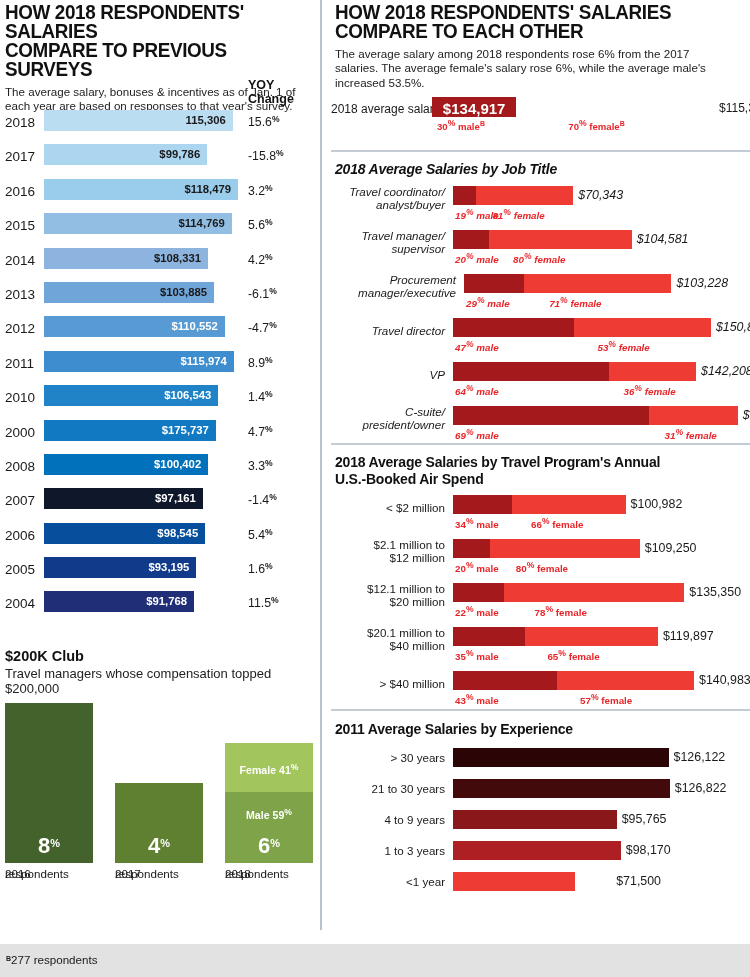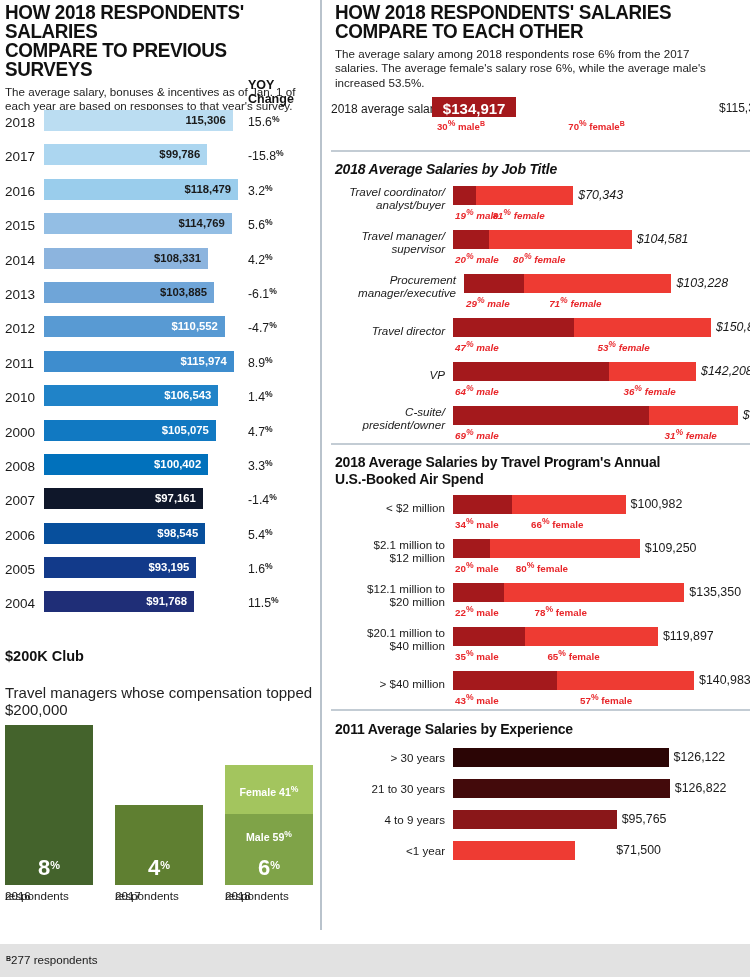--- a/index.html
+++ b/index.html
@@ -51,21 +51,21 @@
   }
   .brow .yoy {
     position:absolute; left:248px; top:7px;
     font-size:12.3px; color:#1a1a1a; white-space:nowrap;
   }
   .pct { font-size:8.6px; vertical-align:0.42em; font-weight:bold; }
 
   
   .club { position:absolute; left:0; top:648px; width:316px; }
   .club-title { font-weight:bold; font-size:14.5px; color:#111; }
-  .club-sub { font-size:15px; color:#222; margin-top:20px; }
+  .club-sub { font-size:13px; color:#222; margin-top:2px; }
   .club-chart { position:relative; height:160px; margin-top:7px; }
   .gbar { position:absolute; bottom:0; }
   .gbar .seg { position:relative; width:100%; }
   .gbar .big {
     position:absolute; left:0; right:0; bottom:6px; text-align:center;
     color:#fff; font-weight:bold; font-size:22px; line-height:22px;
   }
   .gbar .big sup { font-size:11px; font-weight:bold; vertical-align:0.55em; }
   .gbar .seglab {
     position:absolute; left:0; right:0; text-align:center; color:#fff;
@@ -215,21 +215,21 @@
         <div class="brow">
           <div class="yr">2010</div>
           <div class="bar" style="width:174.3px;background:#2083C8;">
             <div class="bval" style="color:#ffffff;">$106,543</div>
           </div>
           <div class="yoy">1.4<span class="pct">%</span></div>
         </div>
         <div class="brow">
           <div class="yr">2000</div>
           <div class="bar" style="width:171.9px;background:#1179C2;">
-            <div class="bval" style="color:#ffffff;">$105,075</div>
+            <div class="bval" style="color:#ffffff;">$175,737</div>
           </div>
           <div class="yoy">4.7<span class="pct">%</span></div>
         </div>
         <div class="brow">
           <div class="yr">2008</div>
           <div class="bar" style="width:164.2px;background:#0171BC;">
             <div class="bval" style="color:#ffffff;">$100,402</div>
           </div>
           <div class="yoy">3.3<span class="pct">%</span></div>
         </div>
@@ -492,20 +492,25 @@
             <div class="rlabel" style="left:0;width:110px;">21 to 30 years</div>
             <div class="ebar" style="left:118px;width:216.78974358974358px;background:#430A0B;"></div>
             <div class="vlabel" style="left:339.7897435897436px;">$126,822</div>
           </div>
           <div class="erow">
             <div class="rlabel" style="left:0;width:110px;">4 to 9 years</div>
             <div class="ebar" style="left:118px;width:163.7008547008547px;background:#8A1719;"></div>
             <div class="vlabel" style="left:286.70085470085473px;">$95,765</div>
           </div>
           <div class="erow">
+            <div class="rlabel" style="left:0;width:110px;">1 to 3 years</div>
+            <div class="ebar" style="left:118px;width:167.81196581196582px;background:#AD1F22;"></div>
+            <div class="vlabel" style="left:290.8119658119658px;">$98,170</div>
+          </div>
+          <div class="erow">
             <div class="rlabel" style="left:0;width:110px;">&lt;1 year</div>
             <div class="ebar" style="left:118px;width:122.22222222222223px;background:#EE3B33;"></div>
             <div class="vlabel" style="left:245.22222222222223px;margin-left:36px;">$71,500</div>
           </div>
         </div>
     </div>
   </div>
 
   <div class="footer">
     <div class="note"><span class="supb">B</span><span>277 respondents</span></div>

